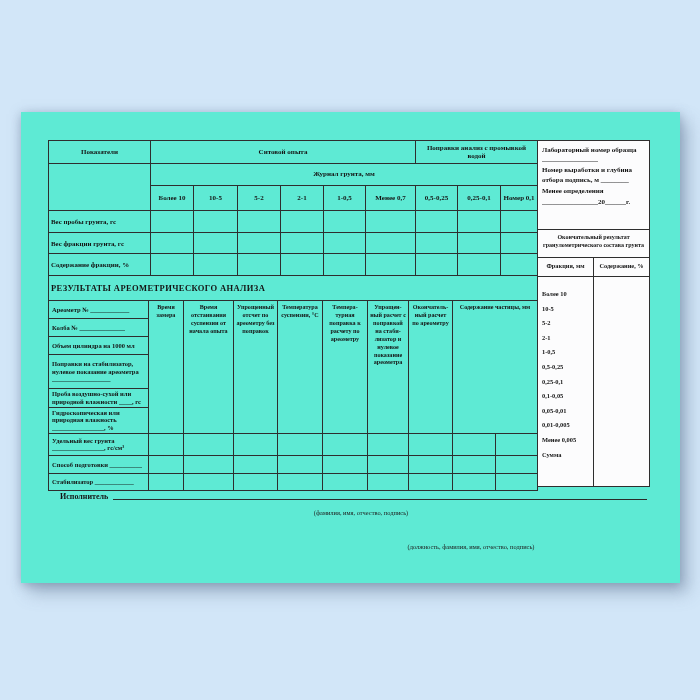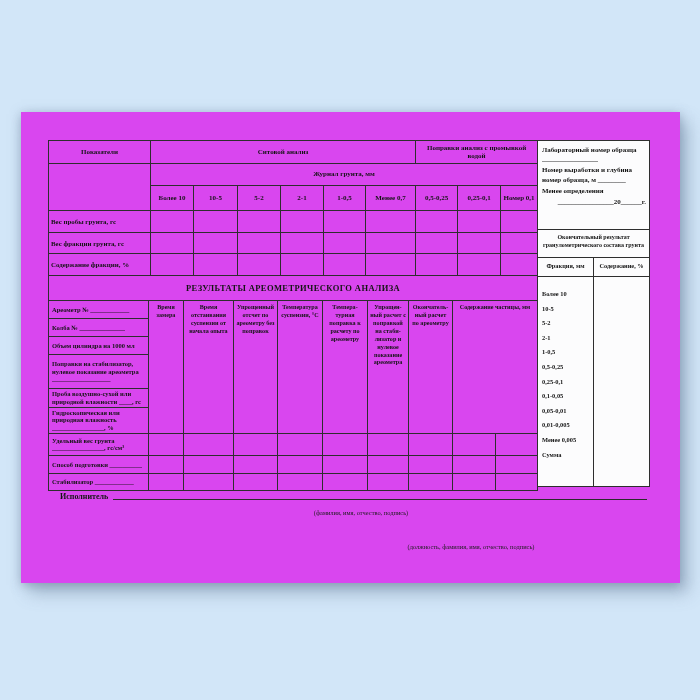--- a/index.html
+++ b/index.html
@@ -1,37 +1,37 @@
 <!DOCTYPE html>
 <html><head>
 <meta charset="utf-8">
 <style>
   * { margin:0; padding:0; box-sizing:border-box; }
   html,body { width:700px; height:700px; }
   body { font-family:"Liberation Serif","DejaVu Serif",serif; }
   .screen { position:relative; width:700px; height:700px; background:#d2e6f8; overflow:hidden; }
-  .page { position:absolute; left:21px; top:112px; width:659px; height:471px; background:#d946ef;
+  .page { position:absolute; left:21px; top:112px; width:659px; height:471px; background:#5eead4;
           box-shadow:0 2px 10px rgba(100,122,150,.5), 8px 10px 16px rgba(100,122,150,.42); }
   .form { position:absolute; left:27px; top:28px; width:602px; height:347px; color:#141414; }
 
   table.t { position:absolute; left:0; border-collapse:collapse; table-layout:fixed; }
   .t td, .t th { border:1px solid #2e2e2e; padding:0 2px; overflow:hidden; color:#141414; vertical-align:middle; }
   .t1 { top:0; width:489px; }
   .t2 { top:135px; width:489px; }
 
   .hc  { text-align:center; font-weight:bold; font-size:7px; line-height:1.2; }
   .rl  { font-size:6.9px; font-weight:bold; text-align:left; padding-left:3px; }
   .t2 .lrow { font-size:6.5px; font-weight:bold; line-height:1.2; padding:1px 3px; }
   .t2 th.col { font-size:6.1px; font-weight:bold; vertical-align:top; text-align:center; padding-top:3px; line-height:1.3; }
-  .t2 td.title { font-size:8.5px; font-weight:bold; text-align:center; letter-spacing:.4px; }
+  .t2 td.title { font-size:8.5px; font-weight:bold; text-align:left; letter-spacing:.4px; }
 
   .sidebar { position:absolute; left:489px; top:0; width:113px; height:347px; border:1px solid #2e2e2e; background:#fcfcfd; }
   .sb-lab  { height:89px; border-bottom:1px solid #2e2e2e; font-size:7px; font-weight:bold; line-height:1.32; padding:5px 3px 12px 4px; }
   .sb-lab div { margin-bottom:2px; }
-  .sb-lab .date-line { text-align:right; }
+  .sb-lab .date-line { text-align:left; }
   .sb-final { height:28px; border-bottom:1px solid #2e2e2e; font-size:6px; font-weight:bold; text-align:center; line-height:1.35; padding-top:3px; }
   .sb-cols { height:19px; display:flex; border-bottom:1px solid #2e2e2e; font-size:6.3px; font-weight:bold; text-align:center; }
   .sb-cols > div { padding-top:4px; }
   .sb-cols .c1 { width:56px; border-right:1px solid #2e2e2e; }
   .sb-cols .c2 { flex:1; }
   .sb-list { display:flex; height:209px; }
   .sb-list .fcol { width:56px; border-right:1px solid #2e2e2e; padding:10px 0 0 4px; font-size:6.4px; font-weight:bold; line-height:14.6px; }
   .sb-list .ccol { flex:1; }
 
   .fline { position:absolute; display:flex; font-size:8px; font-weight:bold; color:#141414; }
@@ -61,21 +61,21 @@
           <col style="width:43px">
             <col style="width:42px">
             <col style="width:50px">
             <col style="width:42px">
           <col style="width:43px">
             <col style="width:37px">
         </colgroup>
         <tbody>
             <tr style="height:23px">
           <td class="hc">Показатели</td>
-          <td class="hc" colspan="6">Ситовой анализ</td>
+          <td class="hc" colspan="6">Ситовой опыта</td>
           <td class="hc" colspan="3">Поправки анализ с промывкой водой</td>
         </tr>
         <tr style="height:22px">
           <td rowspan="2"></td>
           <td class="hc" colspan="9">Журнал грунта, мм</td>
         </tr>
         <tr style="height:25px">
           <td class="hc">Более 10</td>
           <td class="hc">10-5</td>
           <td class="hc">5-2</td>
@@ -203,21 +203,21 @@
               <td></td>
               <td></td>
               <td></td>
         </tr>
       </tbody>
         </table>
 
       <div class="sidebar">
         <div class="sb-lab">
           <div>Лабораторный номер образца ________________</div>
-          <div>Номер выработки и глубина номер образца, м ________</div>
+          <div>Номер выработки и глубина отбора подпись, м ________</div>
           <div>Менее определения</div>
           <div class="date-line">________________20______г.</div>
         </div>
         <div class="sb-final">Окончательный результат гранулометрического состава грунта</div>
         <div class="sb-cols">
           <div class="c1">Фракция, мм</div>
           <div class="c2">Содержание, %</div>
         </div>
         <div class="sb-list">
           <div class="fcol">

